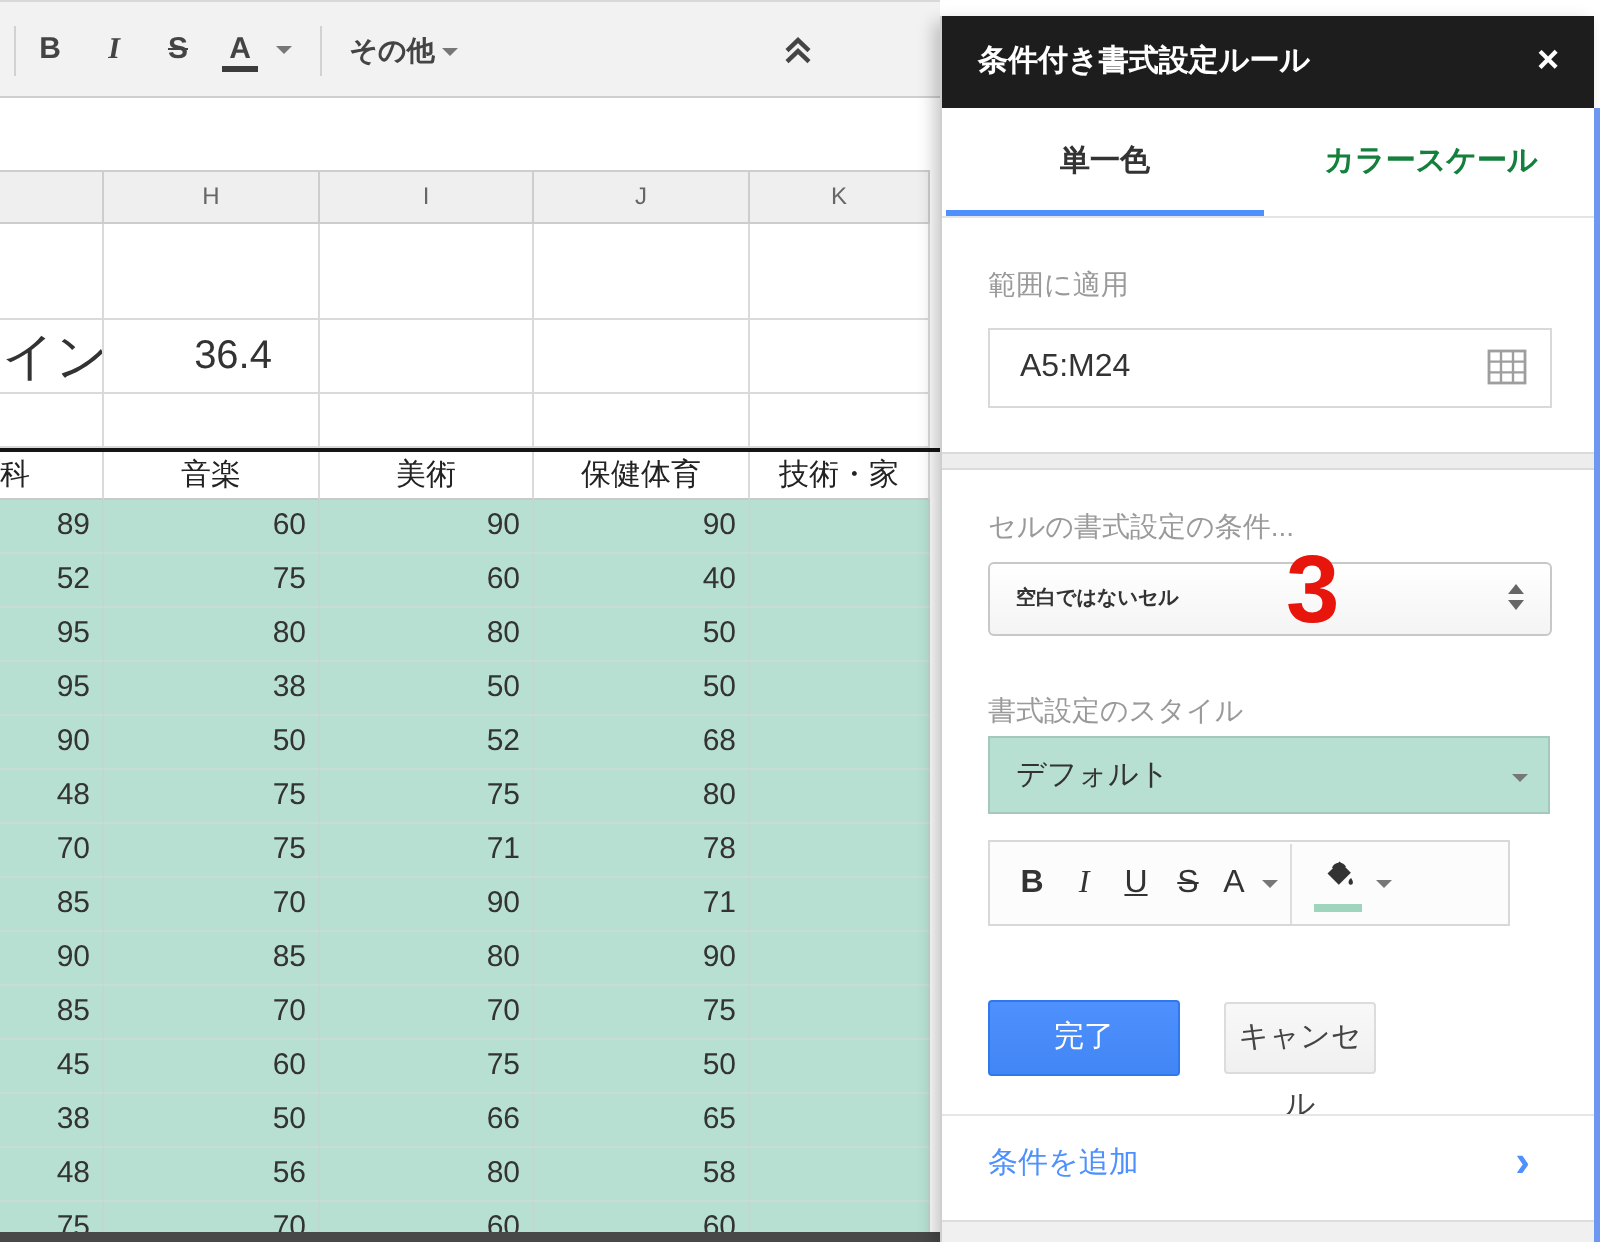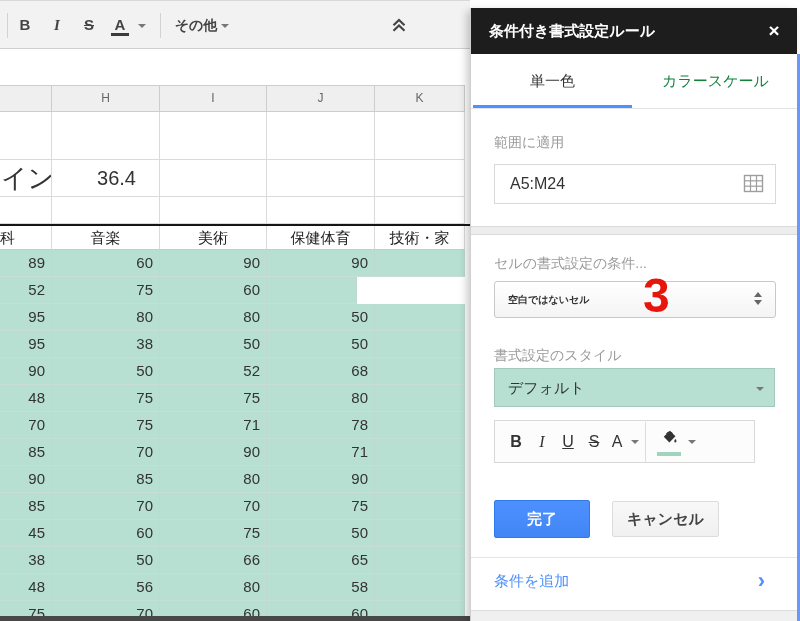--- a/index.html
+++ b/index.html
@@ -45,21 +45,21 @@
   .drow .scell{height:27px;line-height:26px;background:var(--teal);font-size:15px;color:#333;
     text-align:right;padding-right:6px;border-right-color:#c0d8ce;border-bottom-color:#c8ded4;}
   .botbar{position:absolute;left:0;top:616px;width:470px;height:5px;background:#484848;}
   
   .panel{position:absolute;left:470px;top:8px;width:327px;height:613px;background:#fff;
     box-shadow:-3px 3px 8px rgba(0,0,0,0.22);border-left:1px solid #cfcfcf;box-sizing:border-box;}
   .p-head{position:absolute;left:0;top:0;right:0;height:46px;background:#1d1d1d;}
   .p-title{position:absolute;left:18px;top:0;line-height:46px;color:#fff;font-size:15px;font-weight:bold;}
   .p-close{position:absolute;right:12px;top:0;line-height:46px;color:#fff;font-size:19px;font-weight:bold;
     width:22px;text-align:center;cursor:default;}
-  .p-tabs{position:absolute;left:0;top:46px;right:0;height:54px;border-bottom:1px solid #e4e4e4;display:flex;}
+  .p-tabs{position:absolute;left:0;top:46px;right:0;height:54px;border-bottom:1px solid #e4e4e4;display:flex;font-weight:bold;}
   .p-tab{flex:1;text-align:center;line-height:54px;font-size:15px;position:relative;cursor:default;}
   .p-tab.active{color:#333;}
   .p-tab.inactive{color:#15803d;}
   .p-tab.active::after{content:"";position:absolute;left:2px;right:2px;bottom:0;height:3px;background:var(--accent);}
   .p-label{position:absolute;left:23px;font-size:14px;color:#9a9a9a;}
   .range-input{position:absolute;left:23px;top:156px;width:282px;height:40px;box-sizing:border-box;
     border:1px solid #d9d9d9;background:#fff;}
   .range-input .val{position:absolute;left:15px;top:0;line-height:38px;font-size:16px;color:#333;}
   .range-input .gicon{position:absolute;right:11px;top:9px;}
   .divband{position:absolute;left:0;right:0;top:218px;height:7px;background:#ededed;
@@ -85,24 +85,24 @@
   .fb-i{font-style:italic;font-family:"Liberation Serif","DejaVu Serif",serif;}
   .fb-u{text-decoration:underline;}
   .fb-s{text-decoration:line-through;}
   .fb-a{width:20px;}
   .fsep{width:1px;height:40px;background:#ddd;margin:0 8px 0 6px;}
   .fill-wrap{position:relative;width:30px;height:40px;text-align:center;}
   .fill-wrap svg{margin-top:7px;}
   .fill-underline{position:absolute;left:3px;width:24px;bottom:6px;height:4px;background:#9fd4bd;}
   .btn-done{position:absolute;left:23px;top:492px;width:96px;height:38px;box-sizing:border-box;
     background:linear-gradient(#4d90fe,#4285f4);border:1px solid #3079ed;border-radius:2px;
-    color:#fff;font-size:15px;font-weight:bold;text-align:center;line-height:36px;cursor:default;}
-  .btn-cancel{position:absolute;left:141px;top:493px;width:107px;height:36px;box-sizing:border-box;
+    color:#fff;font-size:15px;font-weight:normal;text-align:center;line-height:36px;cursor:default;}
+  .btn-cancel{position:absolute;left:141px;top:493px;width:76px;height:36px;box-sizing:border-box;
     background:linear-gradient(#f8f8f8,#f0f0f0);border:1px solid #dcdcdc;border-radius:2px;
-    color:#444;font-size:15px;font-weight:bold;text-align:center;line-height:34px;cursor:default;}
+    color:#444;font-size:15px;font-weight:normal;text-align:center;line-height:34px;cursor:default;}
   .divline{position:absolute;left:0;right:0;top:549px;height:1px;background:#e6e6e6;}
   .addrule{position:absolute;left:23px;top:564px;font-size:15px;color:var(--accent);cursor:default;}
   .addrule-chev{position:absolute;right:32px;top:560px;font-size:22px;font-weight:bold;color:var(--accent);cursor:default;}
   .p-foot{position:absolute;left:0;right:0;bottom:0;height:10px;background:#f0f0f0;border-top:1px solid #ddd;}
   .blue-edge{position:absolute;right:0;top:54px;width:3px;height:567px;background:#6d97f0;}
 </style>
 </head>
 <body>
 
 <div class="screen" style="--teal: #b7e0d2; --accent: #4d90fe;">
@@ -171,20 +171,21 @@
           <div class="scell c0">89</div>
           <div class="scell c1">60</div>
           <div class="scell c2">90</div>
           <div class="scell c3">90</div>
           <div class="scell c4"></div>
         </div>
         <div class="srow drow">
           <div class="scell c0">52</div>
           <div class="scell c1">75</div>
           <div class="scell c2">60</div>
+          <div class="scell c3">40</div>
           <div class="scell c4"></div>
         </div>
         <div class="srow drow">
           <div class="scell c0">95</div>
           <div class="scell c1">80</div>
           <div class="scell c2">80</div>
           <div class="scell c3">50</div>
           <div class="scell c4"></div>
         </div>
         <div class="srow drow">

